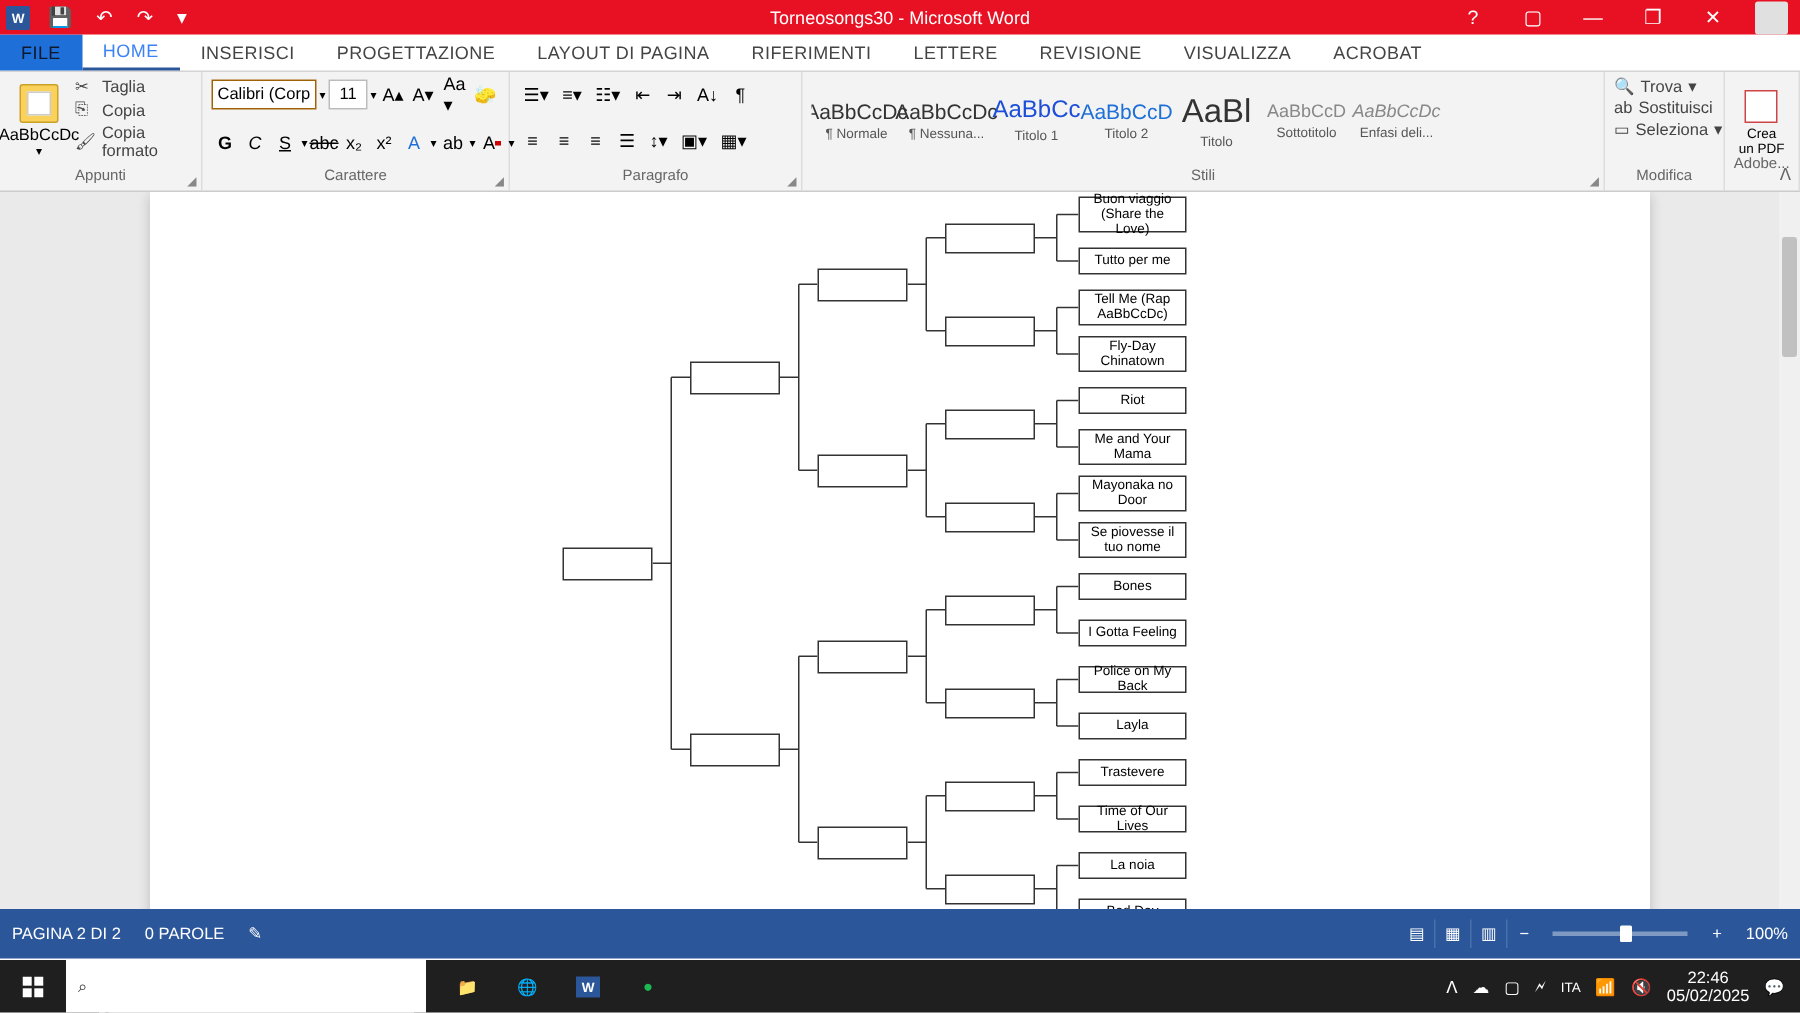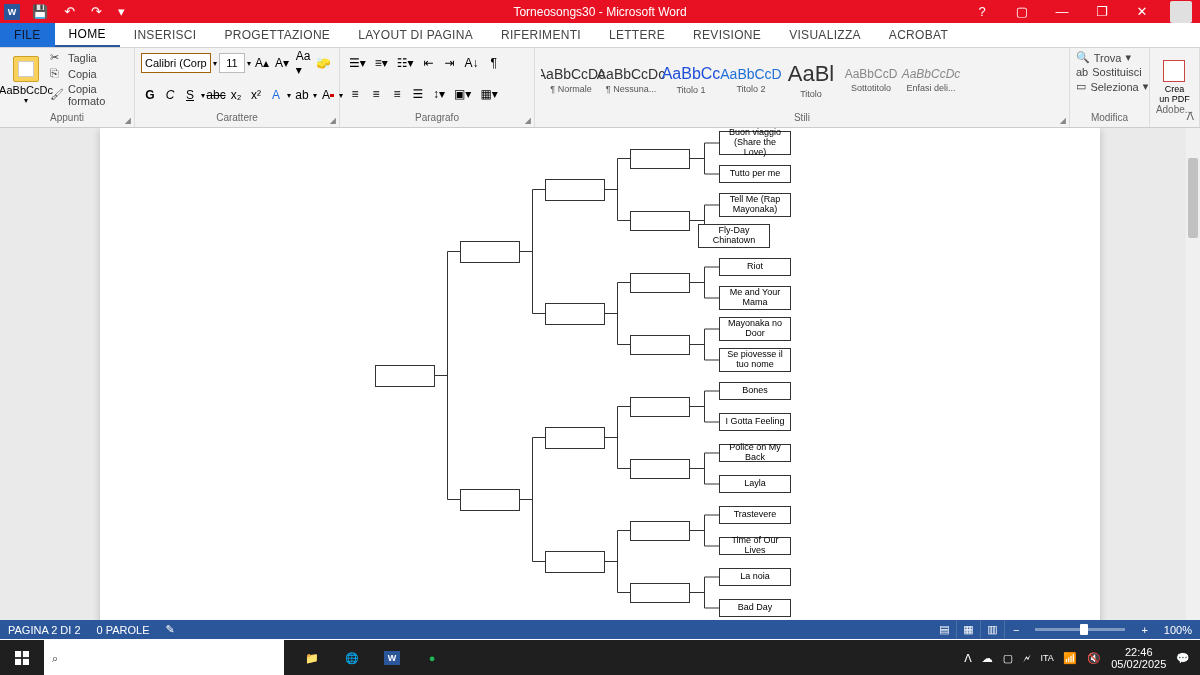--- a/index.html
+++ b/index.html
@@ -12,21 +12,21 @@
 .titlebar .tb-qat { color:#fff; font-size:13px; padding:0 4px; cursor:pointer;}
 .titlebar .tb-title { position:absolute; left:50%; transform:translateX(-50%); font-size:12px; }
 .titlebar .tb-right { position:absolute; right:0; display:flex; align-items:center; height:100%; }
 .titlebar .tb-win { width:40px; height:100%; display:flex; align-items:center; justify-content:center; font-size:13px; cursor:pointer;}
 .titlebar .tb-avatar { width:22px; height:22px; background:#e0e0e0; border-radius:2px; margin:0 8px;}
 
 
 .tabs { height: 25px; background:#fff; border-bottom:1px solid #d4d4d4; display:flex; align-items:stretch; }
 .tab { padding:0 14px; display:flex; align-items:center; color:#444; font-size:12px; cursor:pointer; text-transform:uppercase; letter-spacing:0.3px;}
 .tab.file { background:#1e6fd8; color:#0f172a; }
-.tab.active { color:#000000; border-bottom:2px solid #2b579a; }
+.tab.active { color:#3b82f6; border-bottom:2px solid #2b579a; }
 
 
 .ribbon { height:80px; background:#f3f3f3; border-bottom:1px solid #ccc; display:flex; position:relative;}
 .group { border-right:1px solid #ddd; padding:3px 6px; display:flex; flex-direction:column; justify-content:space-between; position:relative;}
 .group-title { text-align:center; font-size:10px; color:#666; padding-bottom:1px;}
 .group .dialog-launcher { position:absolute; bottom:2px; right:3px; font-size:8px; color:#888;}
 
 .clipboard-group { width:135px; }
 .clipboard-inner { display:flex; height:58px; }
 .paste-big { width:40px; display:flex; flex-direction:column; align-items:center; justify-content:center; cursor:pointer;}
@@ -79,21 +79,21 @@
 .r1m { width:72px; height:24px;}
 .r2 { width:60px; height:20px;}
 .r3 { width:60px; height:22px;}
 .r4 { width:60px; height:22px;}
 .r5 { width:60px; height:22px;}
 
 .scrollbar-v { position:absolute; right:0; top:128px; bottom:19px; width:14px; background:#f0f0f0;}
 .scrollbar-v .thumb{position:absolute;left:2px;right:2px;top:30px;height:80px;background:#c1c1c1;border-radius:2px;}
 
 
-.statusbar { position:absolute; bottom:0; left:0; right:0; height:19px; background:#2b579a; color:#fff; display:flex; align-items:center; font-size:11px;}
+.statusbar { position:absolute; bottom:0; left:0; right:0; height:33px; background:#2b579a; color:#fff; display:flex; align-items:center; font-size:11px;}
 .statusbar .sl{padding:0 8px;}
 .statusbar .spacer{flex:1;}
 .view-btn{width:24px;height:19px;display:flex;align-items:center;justify-content:center;border-right:1px solid rgba(255,255,255,0.15);cursor:pointer;}
 .zoom-slider{width:90px;height:3px;background:rgba(255,255,255,0.4);margin:0 8px;position:relative;}
 .zoom-slider .zh{position:absolute;left:50%;top:-4px;width:8px;height:11px;background:#fff;border-radius:1px;}
 
 
 .taskbar { position:absolute; bottom:-1px; left:0; right:0; height:36px; background:#1f1f1f; color:#fff; display:flex; align-items:center;}
 
 .statusbar{bottom:36px;}
@@ -348,22 +348,22 @@
         <line x1="432.5" y1="309.5" x2="432.5" y2="433.5" stroke="#333" stroke-width="1"></line>
         <line x1="432.5" y1="371.5" x2="420" y2="371.5" stroke="#333" stroke-width="1"></line>
         <line x1="360" y1="123.5" x2="347.5" y2="123.5" stroke="#333" stroke-width="1"></line>
         <line x1="360" y1="371.5" x2="347.5" y2="371.5" stroke="#333" stroke-width="1"></line>
         <line x1="347.5" y1="123.5" x2="347.5" y2="371.5" stroke="#333" stroke-width="1"></line>
         <line x1="347.5" y1="247.5" x2="335" y2="247.5" stroke="#333" stroke-width="1"></line>
       </svg>
     <div id="boxes">
         <div class="brk-box r1m" style="left: 619px; top: 3px;">Buon viaggio (Share the Love)</div>
         <div class="brk-box r1" style="left: 619px; top: 37px;">Tutto per me</div>
-        <div class="brk-box r1m" style="left: 619px; top: 65px;">Tell Me (Rap Mayonaka)</div>
-        <div class="brk-box r1m" style="left: 598px; top: 96px;">Fly-Day Chinatown</div>
+        <div class="brk-box r1m" style="left: 619px; top: 65px;">Tell Me (Rap AaBbCcDc)</div>
+        <div class="brk-box r1m" style="left: 619px; top: 96px;">Fly-Day Chinatown</div>
         <div class="brk-box r1" style="left: 619px; top: 130px;">Riot</div>
         <div class="brk-box r1m" style="left: 619px; top: 158px;">Me and Your Mama</div>
         <div class="brk-box r1m" style="left: 619px; top: 189px;">Mayonaka no Door</div>
         <div class="brk-box r1m" style="left: 619px; top: 220px;">Se piovesse il tuo nome</div>
         <div class="brk-box r1" style="left: 619px; top: 254px;">Bones</div>
         <div class="brk-box r1" style="left: 619px; top: 285px;">I Gotta Feeling</div>
         <div class="brk-box r1" style="left: 619px; top: 316px;">Police on My Back</div>
         <div class="brk-box r1" style="left: 619px; top: 347px;">Layla</div>
         <div class="brk-box r1" style="left: 619px; top: 378px;">Trastevere</div>
         <div class="brk-box r1" style="left: 619px; top: 409px;">Time of Our Lives</div>

